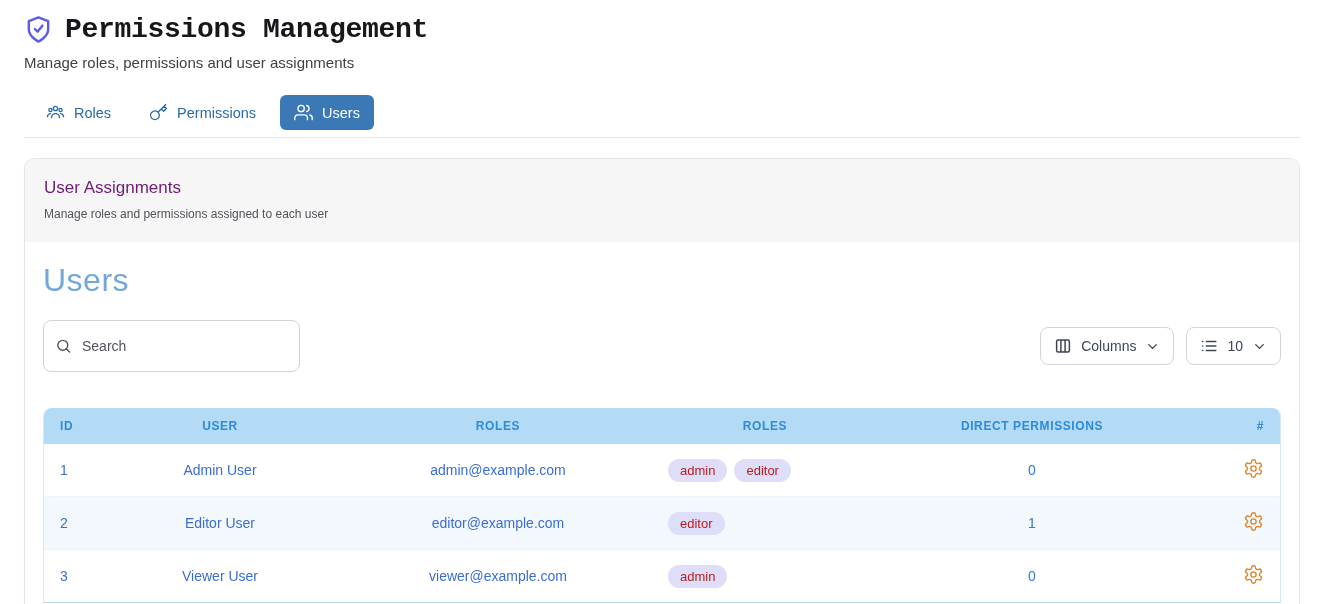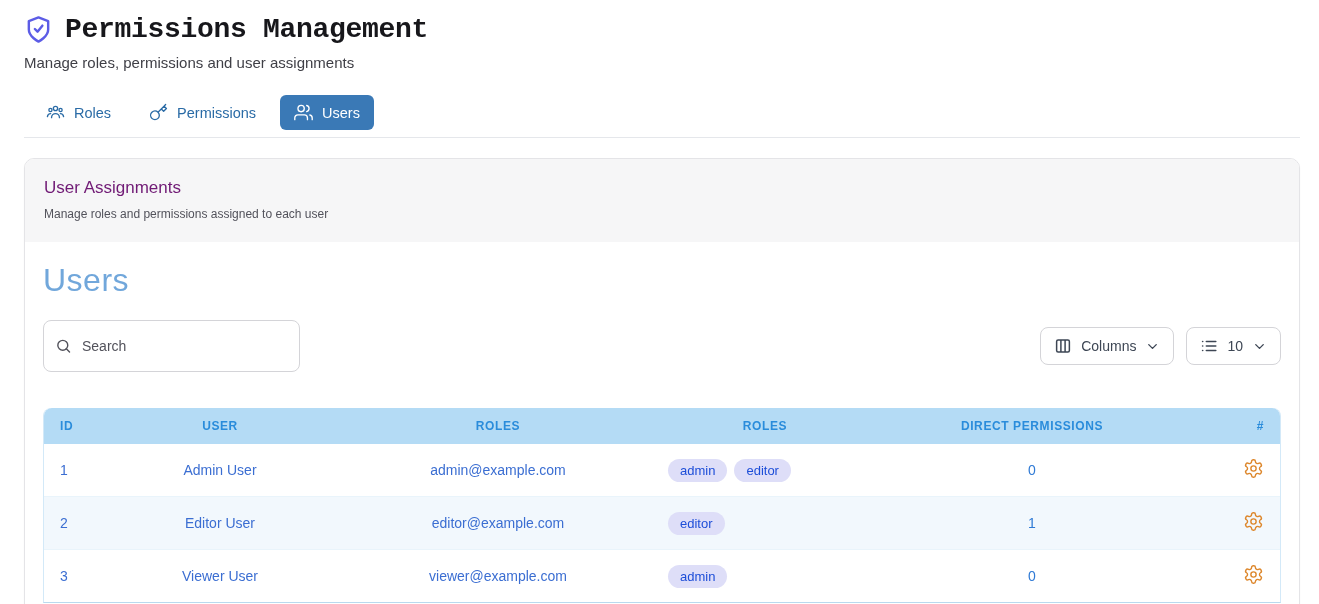--- a/index.html
+++ b/index.html
@@ -51,21 +51,21 @@
   col.c-roles{width:226px;} col.c-dp{width:308px;} col.c-act{width:auto;}
   th { background:#b4dbf5; color:#2a8cdb; font-size:12px; font-weight:600; letter-spacing:0.6px;
        padding:11px 16px; white-space:nowrap; }
   th:first-child { border-top-left-radius:8px; text-align:left; }
   th:last-child { border-top-right-radius:8px; text-align:right; }
   td { padding:14px 16px; font-size:14px; color:#3b6ed2; border-bottom:1px solid #e9f4fb; white-space:nowrap; }
   tbody tr:nth-child(even) { background:#f2f8fd; }
   tbody tr:last-child td { border-bottom:none; }
   .ta-c { text-align:center; } .ta-l { text-align:left; } .ta-r { text-align:right; }
   .num { color:#2f7ad5; }
-  .badge { display:inline-block; padding:4px 12px; border-radius:999px; background:#dedef8; color:#1d4ed8;
+  .badge { display:inline-block; padding:4px 12px; border-radius:999px; background:#dedef8; color:#b91c1c;
            font-size:13px; margin-right:7px; }
   .gear-btn { background:none; border:none; cursor:pointer; padding:0; line-height:0; }
   .gear-btn svg { width:21px; height:21px; color:#dd872c; }
 </style>
 </head>
 <body>
 
 <div class="page">
 
   <div class="title-row">

